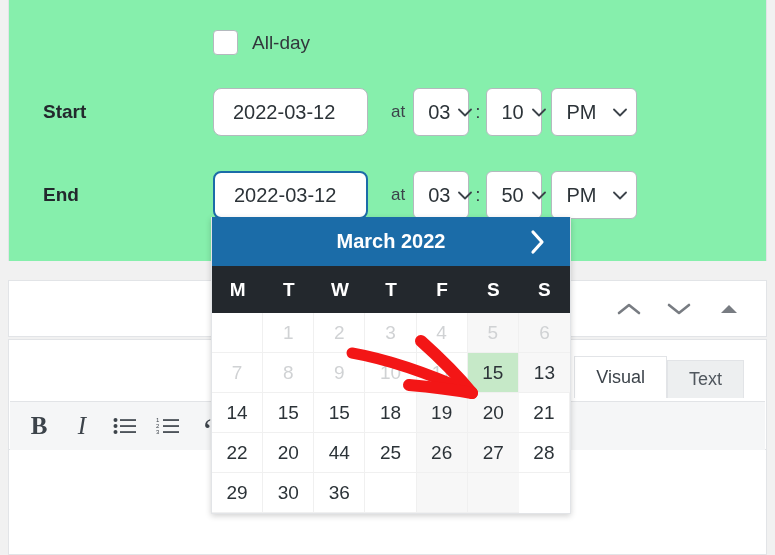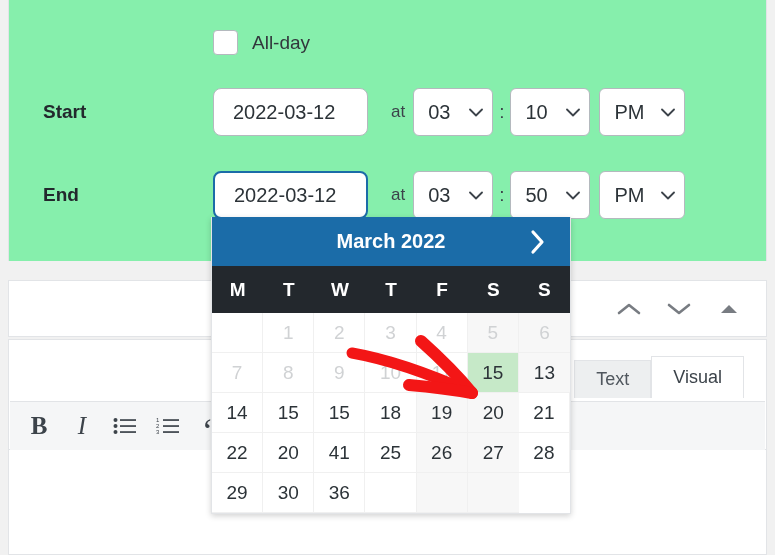--- a/index.html
+++ b/index.html
@@ -115,21 +115,21 @@
     border: 1.6px solid #b4b9be;
     border-radius: 6px;
     background: #fff;
     display: flex;
     align-items: center;
     justify-content: space-between;
     padding: 0 9px 0 14px;
     box-sizing: border-box;
     gap: 8px;
   }
-  .sel-hour, .sel-min { width: 80px; }
+  .sel-hour, .sel-min { width: 56px; }
   .sel-mer { width: 86px; }
   .select-box .sel-val {
     font-size: 20px;
     color: #2c3338;
   }
   .chev-small {
     width: 14px;
     height: 9px;
     flex: 0 0 auto;
   }
@@ -443,22 +443,22 @@
       <div class="icon-btn">
         <svg width="20" height="12" viewBox="0 0 20 12">
             <path d="M10 2 L18 10 L2 10 Z" fill="#787c82"></path>
           </svg>
       </div>
     </div>
   </div>
 
   <div class="editor-panel">
     <div class="editor-tabs">
+      <div class="ed-tab active">Visual</div>
       <div class="ed-tab">Text</div>
-      <div class="ed-tab active">Visual</div>
     </div>
 
     <div class="toolbar">
       <div class="tb-btn tb-bold">B</div>
       <div class="tb-btn tb-ital">I</div>
       <div class="tb-btn">
         <svg width="24" height="18" viewBox="0 0 24 18">
           <circle cx="2.5" cy="3" r="2" fill="#3c434a"></circle>
             <rect x="7" y="2.2" width="16" height="1.7" fill="#3c434a"></rect>
           <circle cx="2.5" cy="9" r="2" fill="#3c434a"></circle>
@@ -518,21 +518,21 @@
         <div class="dp-day wkend col7">13</div>
         <div class="dp-day">14</div>
         <div class="dp-day">15</div>
         <div class="dp-day">15</div>
         <div class="dp-day">18</div>
         <div class="dp-day wkend">19</div>
         <div class="dp-day wkend col7">20</div>
         <div class="dp-day">21</div>
         <div class="dp-day">22</div>
         <div class="dp-day">20</div>
-        <div class="dp-day">41</div>
+        <div class="dp-day">44</div>
         <div class="dp-day">25</div>
         <div class="dp-day wkend">26</div>
         <div class="dp-day wkend col7">27</div>
         <div class="dp-day">28</div>
         <div class="dp-day">29</div>
         <div class="dp-day">30</div>
         <div class="dp-day">36</div>
         <div class="dp-day empty"></div>
         <div class="dp-day wkend empty"></div>
         <div class="dp-day wkend col7 empty"></div>

